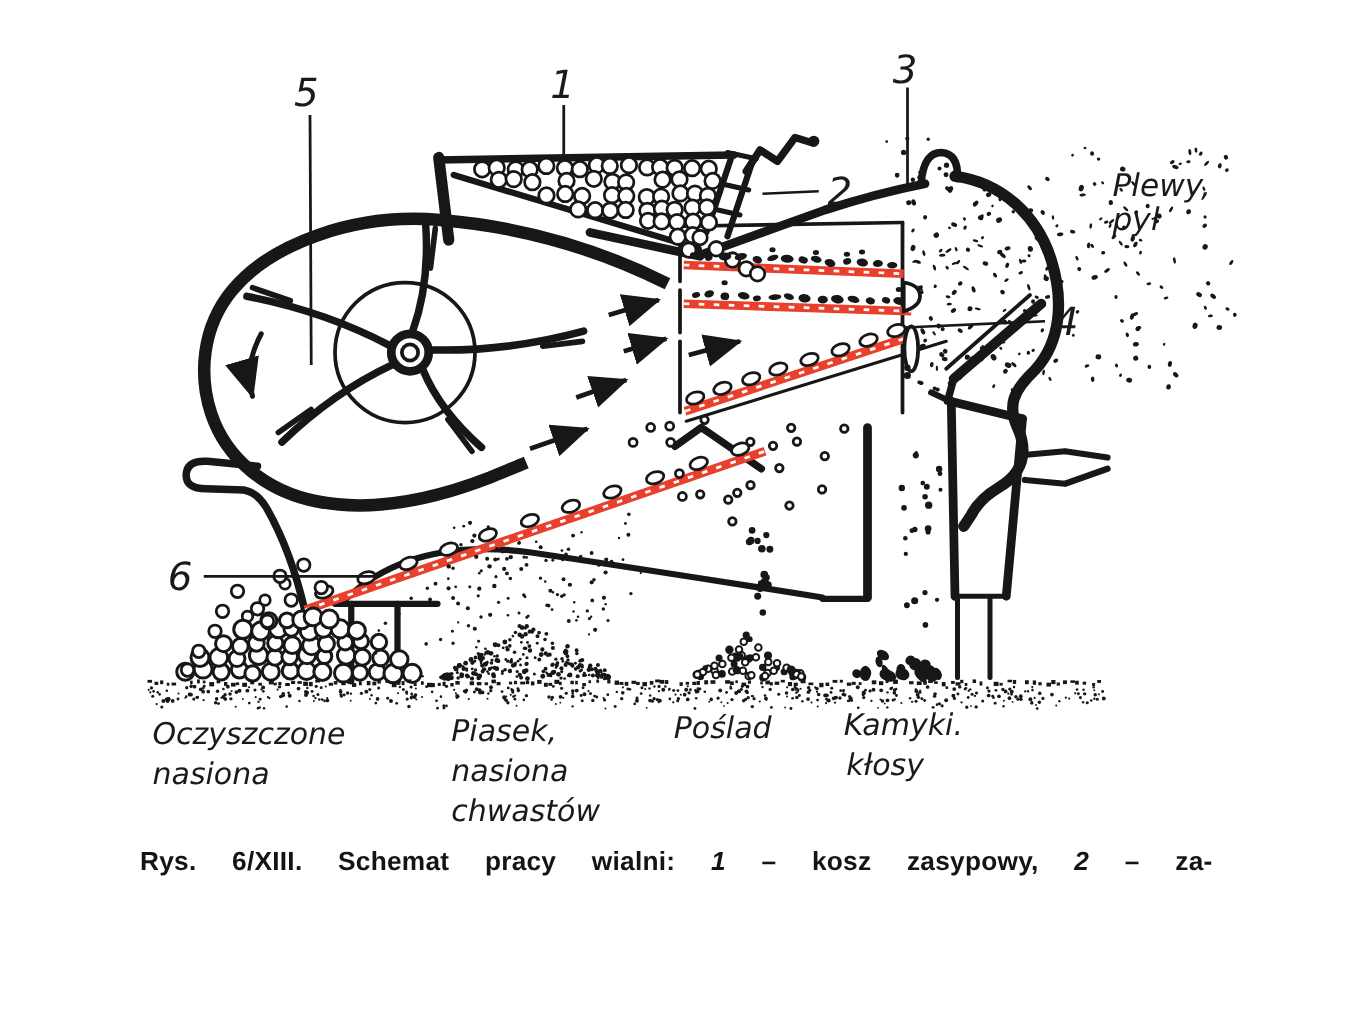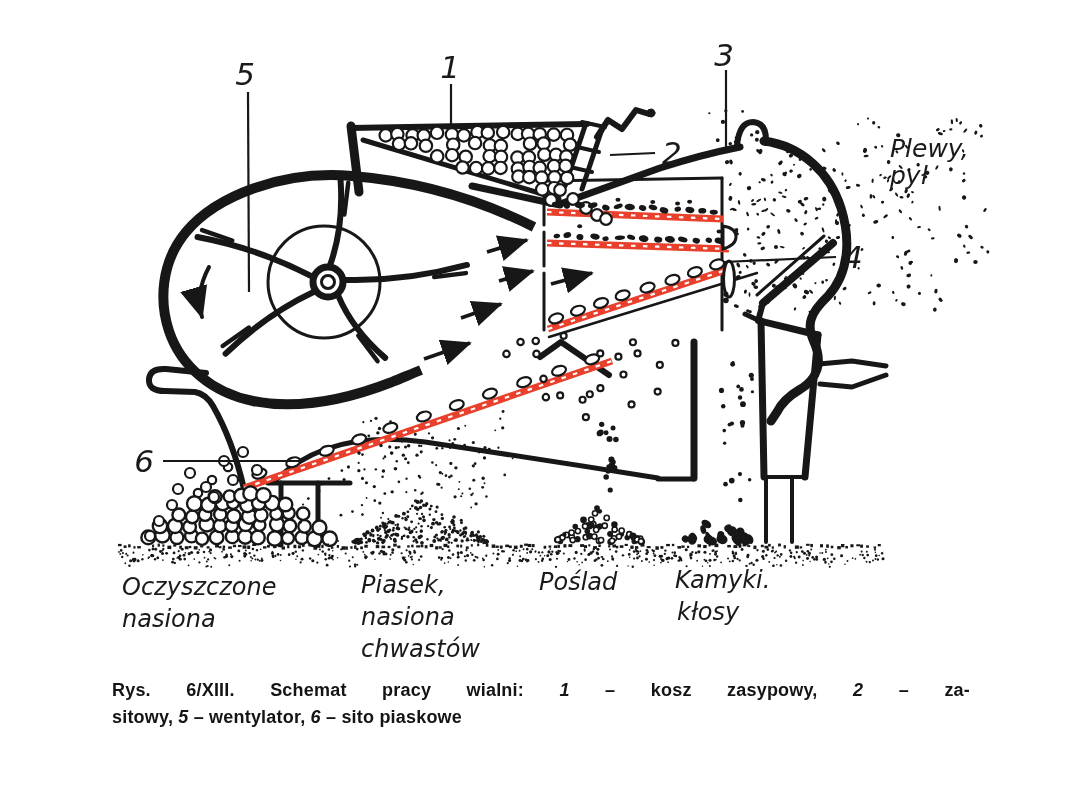--- a/index.html
+++ b/index.html
@@ -6,21 +6,21 @@
   html,body{margin:0;padding:0;background:#fff;}
   .page{position:relative;width:1080px;height:810px;background:#ffffff;overflow:hidden;
         font-family:"DejaVu Sans",sans-serif;}
   svg{position:absolute;left:0;top:0;}
   #machine *, #machine2 *, #labels line{stroke:var(--ink);}
   .redline{stroke:var(--red);}
   .num-lbl{font-family:"DejaVu Sans",sans-serif;font-style:italic;font-size:31px;fill:#1a1a1a;}
   .it-lbl{font-family:"DejaVu Sans",sans-serif;font-style:italic;font-size:24px;fill:#1a1a1a;}
   .it-lbl2{font-family:"DejaVu Sans",sans-serif;font-style:italic;font-size:25px;fill:#1a1a1a;}
   .caption{position:absolute;left:112px;top:677px;width:858px;
-           font-family:"Liberation Sans",sans-serif;font-weight:bold;font-size:18px;
+           font-family:"Liberation Sans",sans-serif;font-weight:bold;font-size:21px;
            line-height:26.5px;color:#141414;letter-spacing:.2px;}
   .cap-line{white-space:normal;}
   .just{text-align:justify;text-align-last:justify;}
   .num{font-style:italic;}
 </style>
 </head>
 <body>
 
 <div class="page">
 <svg id="fig" width="1080" height="810" viewBox="0 0 1080 810">
@@ -1689,15 +1689,14 @@
     <text class="it-lbl" x="361" y="625">nasiona</text>
     <text class="it-lbl" x="361" y="657">chwastów</text>
     <text class="it-lbl" x="539" y="590">Poślad</text>
     <text class="it-lbl" x="675" y="588">Kamyki.</text>
     <text class="it-lbl" x="677" y="620">kłosy</text>
   </g>
 </svg>
 
 <div class="caption">
   <div class="cap-line just"><span>Rys. 6/XIII. Schemat pracy wialni: </span><span class="num">1</span><span> – kosz zasypowy, </span><span class="num">2</span><span> – za-</span></div>
-  <div class="cap-line"><span>sitowy, </span><span class="num">5</span><span> – wentylator, </span><span class="num">6</span><span> – sito piaskowe</span></div>
 </div>
 </div>
 
 </body></html>

